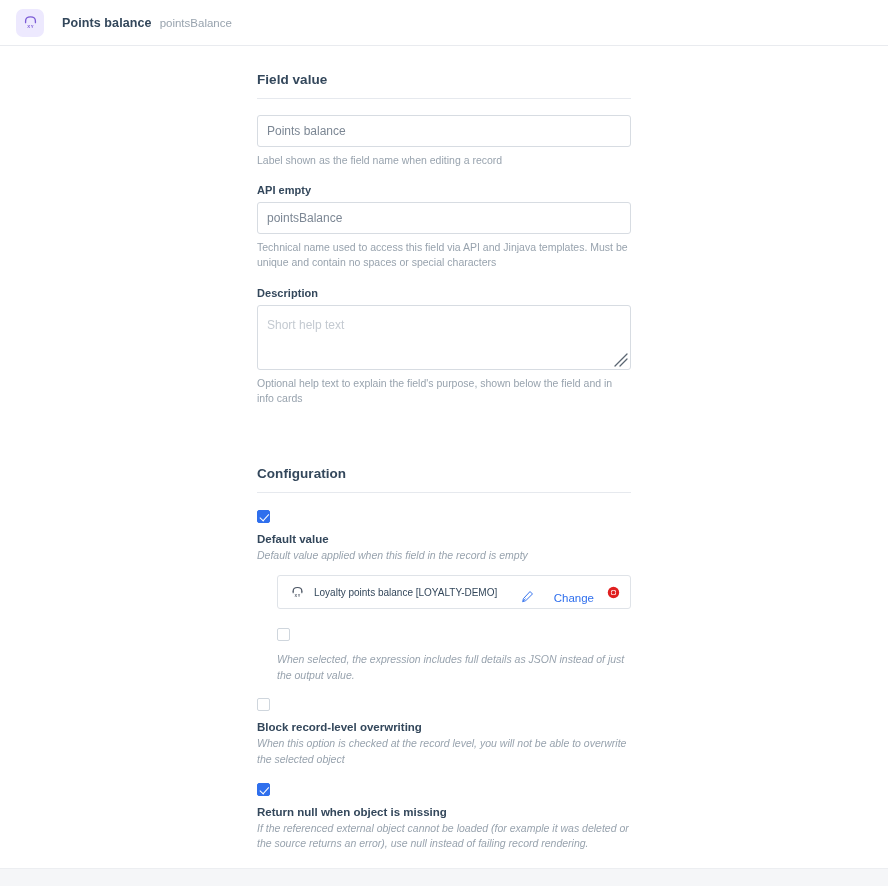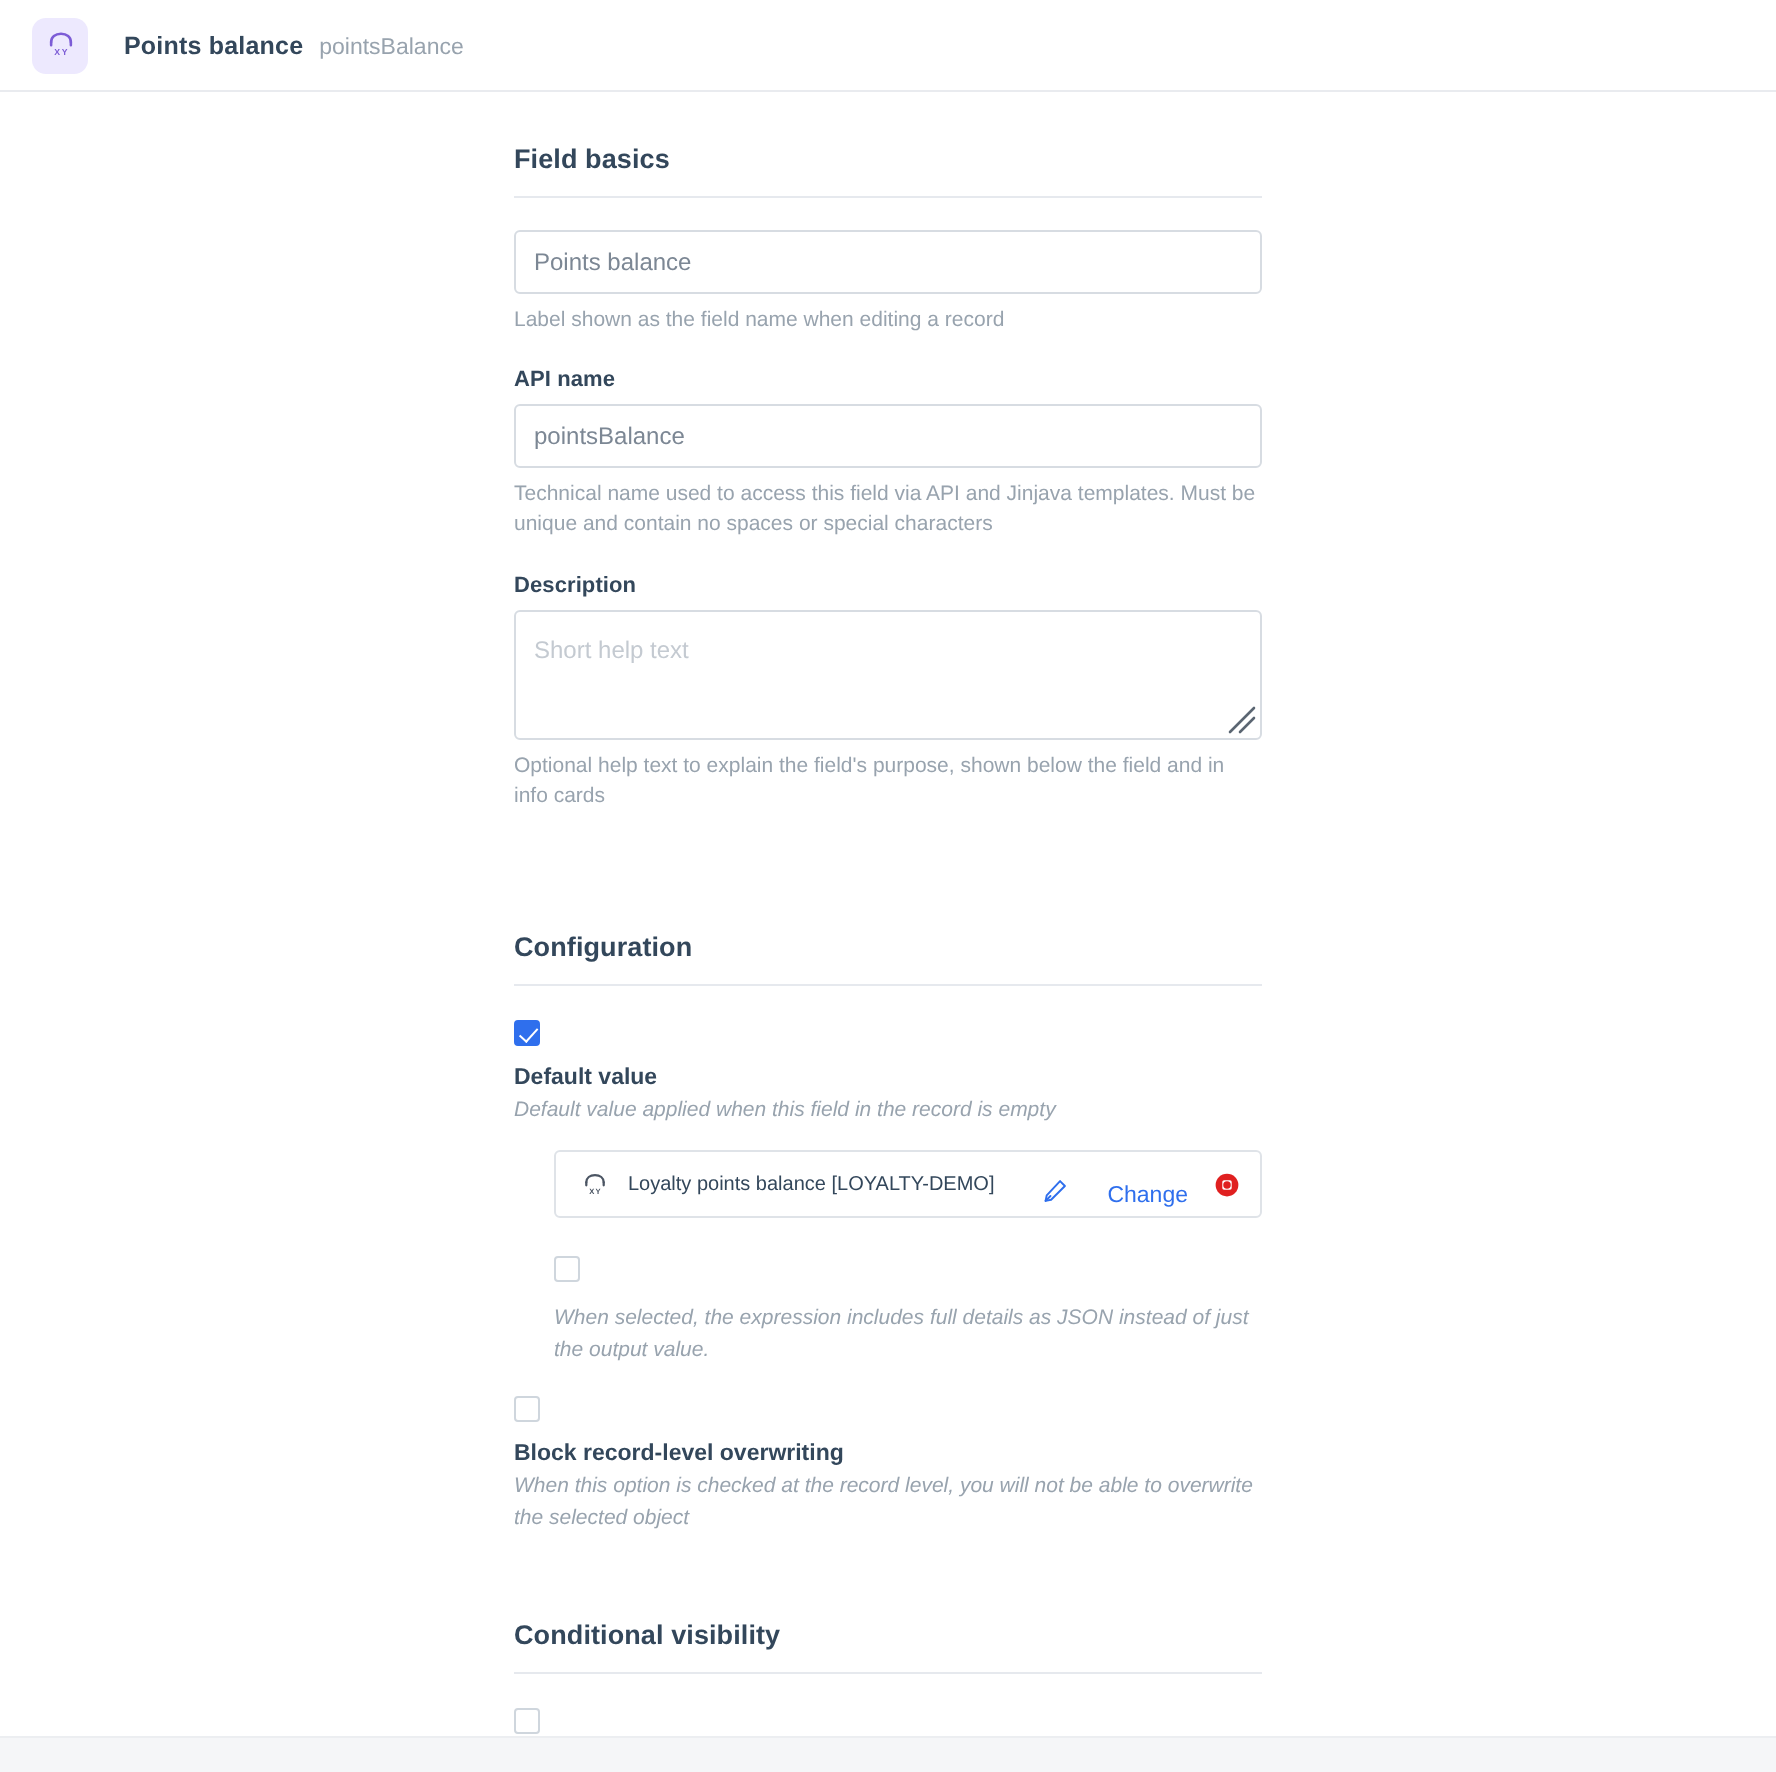--- a/index.html
+++ b/index.html
@@ -264,30 +264,30 @@
     </div>
     <div class="topbar-titles">
       <span class="topbar-title">Points balance</span>
       <span class="topbar-api">pointsBalance</span>
     </div>
   </div>
 
   <div class="scrollarea">
     <div class="form-col">
 
-      <div class="section-title">Field basics</div>
+      <div class="section-title">Field value</div>
       <div class="section-rule"></div>
 
       <div class="field-block">
         <input class="text-input" type="text" value="Points balance" style="">
         <div class="help-text">Label shown as the field name when editing a record</div>
       </div>
 
       <div class="field-block">
-        <div class="field-label">API name</div>
+        <div class="field-label">API empty</div>
         <input class="text-input" type="text" value="pointsBalance" style="">
         <div class="help-text">Technical name used to access this field via API and Jinjava templates. Must be unique and contain no spaces or special characters</div>
       </div>
 
       <div class="field-block">
         <div class="field-label">Description</div>
         <div class="textarea-wrap">
           <textarea class="text-area" placeholder="Short help text" style=""></textarea>
           <span class="resize-grip">
             <svg width="14" height="14" viewBox="0 0 14 14" xmlns="http://www.w3.org/2000/svg">
@@ -353,20 +353,27 @@
       <div class="check-row">
         <span class="cb"></span>
         <span class="check-text">
           <span class="check-title" style="display:block">Block record-level overwriting</span>
           <span class="check-desc" style="display:block">When this option is checked at the record level, you will not be able to overwrite the selected object</span>
         </span>
       </div>
 
       <div style="height:14px"></div>
 
+      <div class="check-row">
+        <span class="cb checked"></span>
+        <span class="check-text">
+          <span class="check-title" style="display:block">Return null when object is missing</span>
+          <span class="check-desc" style="display:block">If the referenced external object cannot be loaded (for example it was deleted or the source returns an error), use null instead of failing record rendering.</span>
+        </span>
+      </div>
 
       <div class="gap-md"></div>
 
       <div class="section-title">Conditional visibility</div>
       <div class="section-rule"></div>
 
       <div class="check-row">
         <span class="cb"></span>
         <span class="check-text">
           <span class="check-title" style="display:block">Show field conditionally</span>

